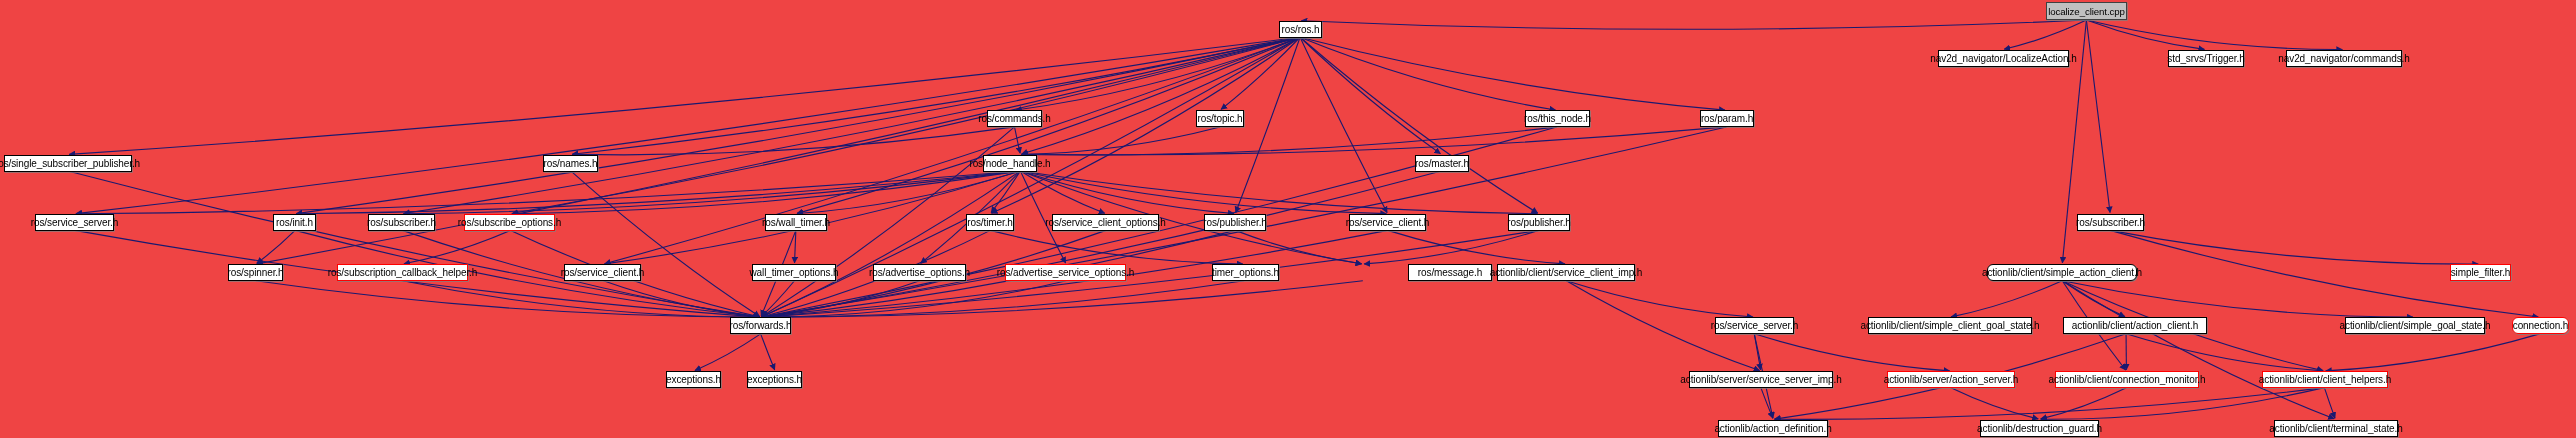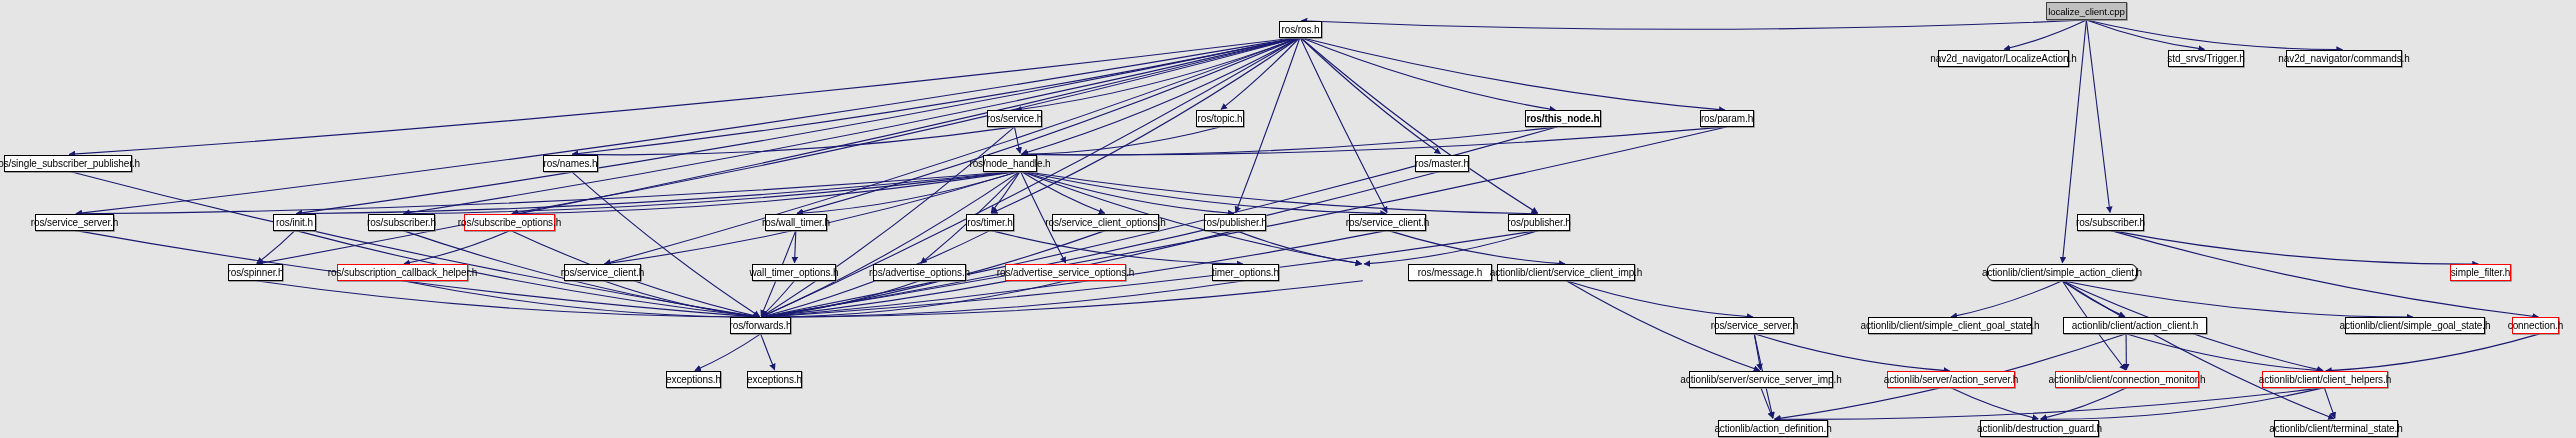--- a/index.html
+++ b/index.html
@@ -1,20 +1,20 @@
 <!DOCTYPE html>
 <html style="font-size:11px"><head>
 <meta charset="utf-8">
 <style>
   html,body{margin:0;padding:0;background:#ffffff;}
   #canvas{
     position:relative;
     width:2576px;
     height:438px;
-    background:#e5e5e5;
+    background:#ef4444;
     font-family:"Liberation Sans", sans-serif;
     overflow:hidden;
   }
   #edges{position:absolute;left:0;top:0;width:2576px;height:438px;pointer-events:none;}
   .node{
     position:absolute;
     box-sizing:border-box;
     border:0.7px solid #000000;
     background:#ffffff;
     color:#000000;
@@ -153,23 +153,23 @@
         <path d="M 3369 562 Q 3163.493854352909 609.6693043577874 2957.987708705817 607.7786087155748" marker-end="url(#arrow)"></path>
         <path d="M 3369 562 Q 3376.671479375059 585.0155032032939 3384.3429587501173 606.1110064065876" marker-end="url(#arrow)"></path>
       </g>
   </svg>
   <div id="node-layer">
       <div class="node root" style="left: 2046px; top: 2.1px; width: 81px;">localize_client.cpp</div>
       <div class="node" style="left: 1938px; top: 50px; width: 131px;">nav2d_navigator/LocalizeAction.h</div>
       <div class="node" style="left: 2168px; top: 50px; width: 76px;">std_srvs/Trigger.h</div>
       <div class="node" style="left: 2286px; top: 50px; width: 116px;">nav2d_navigator/commands.h</div>
       <div class="node" style="left: 1279px; top: 21px; width: 43px;">ros/ros.h</div>
-      <div class="node" style="left: 987px; top: 110px; width: 55px;">ros/service.h</div>
+      <div class="node" style="left: 987px; top: 110px; width: 55px;">ros/commands.h</div>
       <div class="node" style="left: 1196px; top: 110px; width: 48px;">ros/topic.h</div>
-      <div class="node" style="left: 1525px; top: 110px; width: 76px; font-weight: bold;">ros/this_node.h</div>
+      <div class="node" style="left: 1525px; top: 110px; width: 65px;">ros/this_node.h</div>
       <div class="node" style="left: 1700px; top: 110px; width: 54px;">ros/param.h</div>
       <div class="node" style="left: 3.5px; top: 155px; width: 128px;">ros/single_subscriber_publisher.h</div>
       <div class="node" style="left: 543px; top: 155px; width: 55px;">ros/names.h</div>
       <div class="node" style="left: 983px; top: 155px; width: 54px;">ros/node_handle.h</div>
       <div class="node" style="left: 1415px; top: 155px; width: 54px;">ros/master.h</div>
       <div class="node" style="left: 35px; top: 214px; width: 79px;">ros/service_server.h</div>
       <div class="node" style="left: 273px; top: 214px; width: 43px;">ros/init.h</div>
       <div class="node" style="left: 368px; top: 214px; width: 67px;">ros/subscriber.h</div>
       <div class="node red" style="left: 464px; top: 214px; width: 91px;">ros/subscribe_options.h</div>
       <div class="node" style="left: 765px; top: 214px; width: 62px;">ros/wall_timer.h</div>
@@ -188,21 +188,21 @@
       <div class="node" style="left: 1212px; top: 264px; width: 67px;">timer_options.h</div>
       <div class="node" style="left: 1408px; top: 264px; width: 84px;">ros/message.h</div>
       <div class="node" style="left: 1497px; top: 264px; width: 138px;">actionlib/client/service_client_imp.h</div>
       <div class="node" style="left: 1987px; top: 264px; width: 150px; border-radius: 6px;">actionlib/client/simple_action_client.h</div>
       <div class="node red" style="left: 2450px; top: 264px; width: 61px;">simple_filter.h</div>
       <div class="node" style="left: 730px; top: 317px; width: 61px;">ros/forwards.h</div>
       <div class="node" style="left: 1715px; top: 317px; width: 79px;">ros/service_server.h</div>
       <div class="node" style="left: 1868px; top: 317px; width: 164px;">actionlib/client/simple_client_goal_state.h</div>
       <div class="node" style="left: 2063px; top: 317px; width: 144px;">actionlib/client/action_client.h</div>
       <div class="node" style="left: 2345px; top: 317px; width: 140px;">actionlib/client/simple_goal_state.h</div>
-      <div class="node red" style="left: 2512px; top: 317px; width: 47px;">connection.h</div>
+      <div class="node red" style="left: 2512px; top: 317px; width: 57px; border-radius: 6px;">connection.h</div>
       <div class="node" style="left: 1689px; top: 371px; width: 144px;">actionlib/server/service_server_imp.h</div>
       <div class="node red" style="left: 1887px; top: 371px; width: 128px;">actionlib/server/action_server.h</div>
       <div class="node red" style="left: 2055px; top: 371px; width: 144px;">actionlib/client/connection_monitor.h</div>
       <div class="node red" style="left: 2262px; top: 371px; width: 126px;">actionlib/client/client_helpers.h</div>
       <div class="node" style="left: 666px; top: 371px; width: 55px;">exceptions.h</div>
       <div class="node" style="left: 747px; top: 371px; width: 55px;">exceptions.h</div>
       <div class="node" style="left: 1718px; top: 420px; width: 110px;">actionlib/action_definition.h</div>
       <div class="node" style="left: 1980px; top: 420px; width: 119px;">actionlib/destruction_guard.h</div>
       <div class="node" style="left: 2274px; top: 420px; width: 124px;">actionlib/client/terminal_state.h</div>
     </div>

